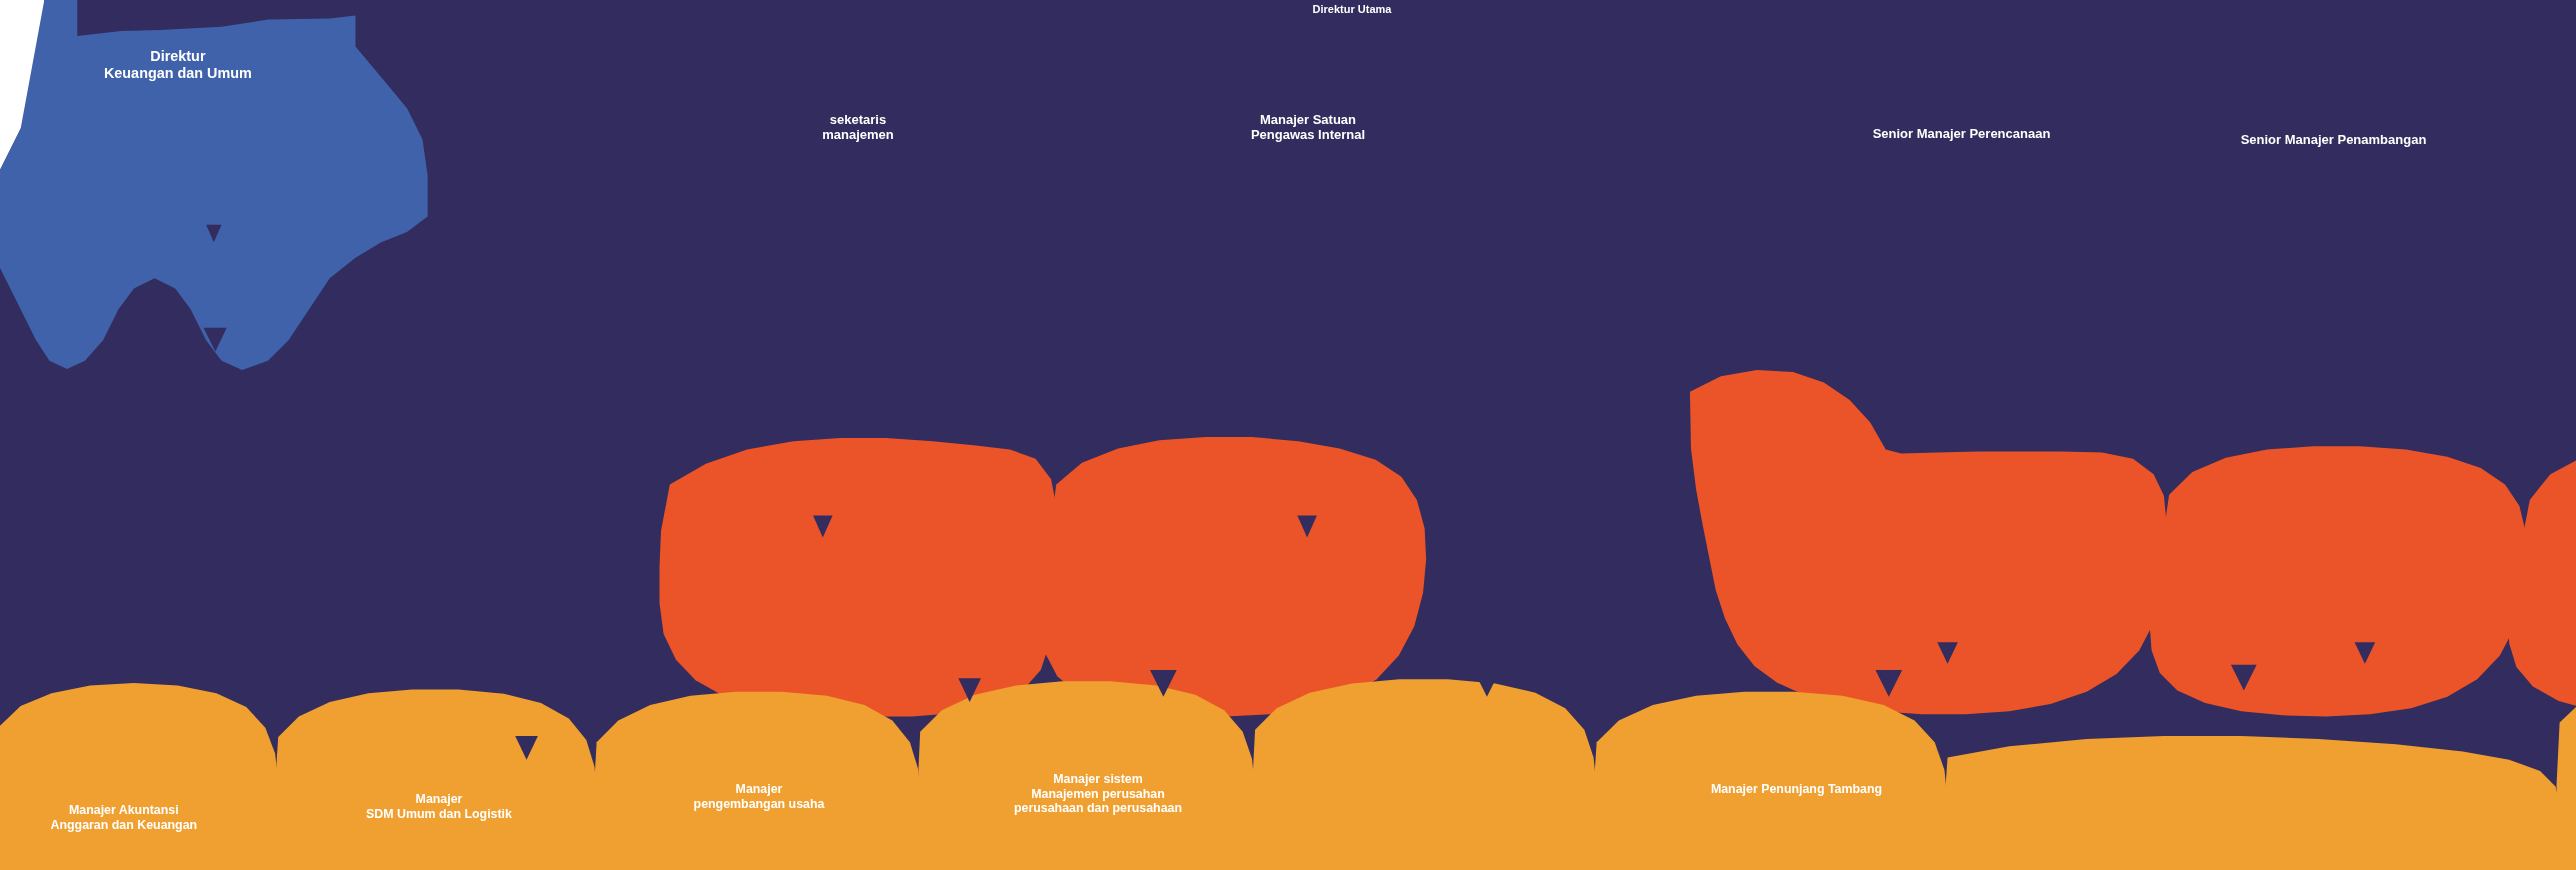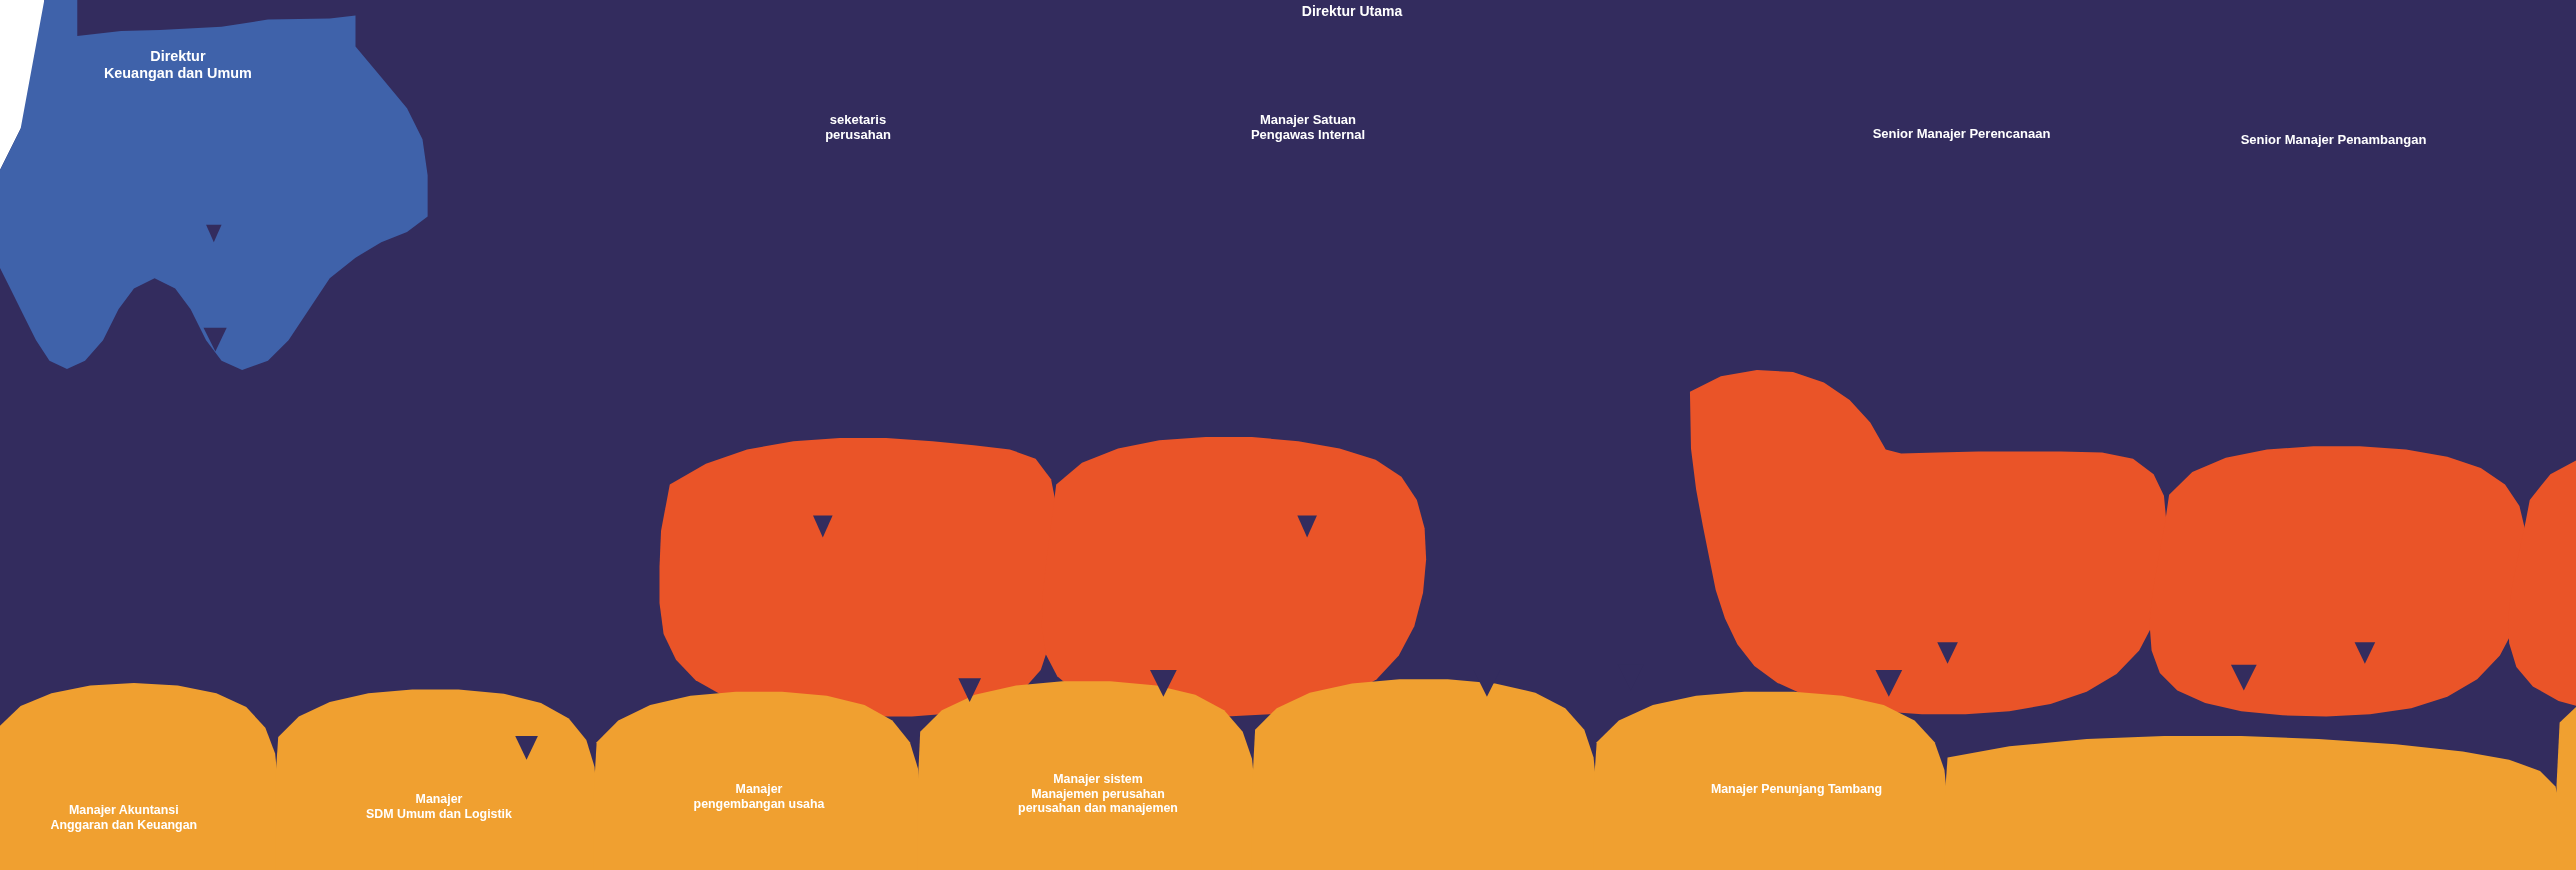--- a/index.html
+++ b/index.html
@@ -2,21 +2,21 @@
 <html style="font-size:8.2px"><head>
 <meta charset="utf-8">
 <style>
   html,body{margin:0;padding:0;background:#ffffff;}
   #stage{position:relative;width:3773px;height:871px;background:#ffffff;overflow:hidden;
          font-family:"Liberation Sans", sans-serif;}
   #stage svg{position:absolute;left:0;top:0;width:3773px;height:871px;}
   .lbl{position:absolute;color:#ffffff;text-align:center;line-height:1.18;
        font-family:"Liberation Sans", sans-serif;font-weight:700;
        white-space:pre-line;pointer-events:none;}
-  .l1{font-size:14px;}
+  .l1{font-size:11px;}
   .l2{font-size:14.4px;}
   .l4{font-size:13px;}
   .l5{font-size:12.4px;}
 </style>
 </head>
 <body>
 
 <div id="stage">
 
   <svg viewBox="0 0 7323 1690" preserveAspectRatio="none">
@@ -143,21 +143,21 @@
     </g>
 
   </svg>
 
   <div class="lbl l1" style="left:1231px;top:2.6px;width:242px;">Direktur Utama</div>
 
   <div class="lbl l2" style="left:-2.6px;top:48px;width:361px;">Direktur
 Keuangan dan Umum</div>
 
   <div class="lbl l4" style="left:729px;top:112px;width:258px;">seketaris
-perusahan</div>
+manajemen</div>
 
   <div class="lbl l4" style="left:1179px;top:112px;width:258px;">Manajer Satuan
 Pengawas Internal</div>
 
   <div class="lbl l4" style="left:1784px;top:126px;width:355px;">Senior Manajer Perencanaan</div>
 
   <div class="lbl l4" style="left:2161px;top:132px;width:345px;">Senior Manajer Penambangan</div>
 
   <div class="lbl l4" style="left:2523px;top:124px;width:319px;">Senior Manajer Penanganan
 dan Angkutan Batubara</div>
@@ -166,19 +166,19 @@
 Anggaran dan Keuangan</div>
 
   <div class="lbl l5" style="left:310px;top:792px;width:258px;">Manajer
 SDM Umum dan Logistik</div>
 
   <div class="lbl l5" style="left:630px;top:782px;width:258px;">Manajer
 pengembangan usaha</div>
 
   <div class="lbl l5" style="left:959px;top:772px;width:278px;">Manajer sistem
 Manajemen perusahan
-perusahan dan manajemen</div>
+perusahaan dan perusahaan</div>
 
 
   <div class="lbl l5" style="left:1642px;top:782px;width:309px;">Manajer Penunjang Tambang</div>
 
 </div>
 
 
 </body></html>

